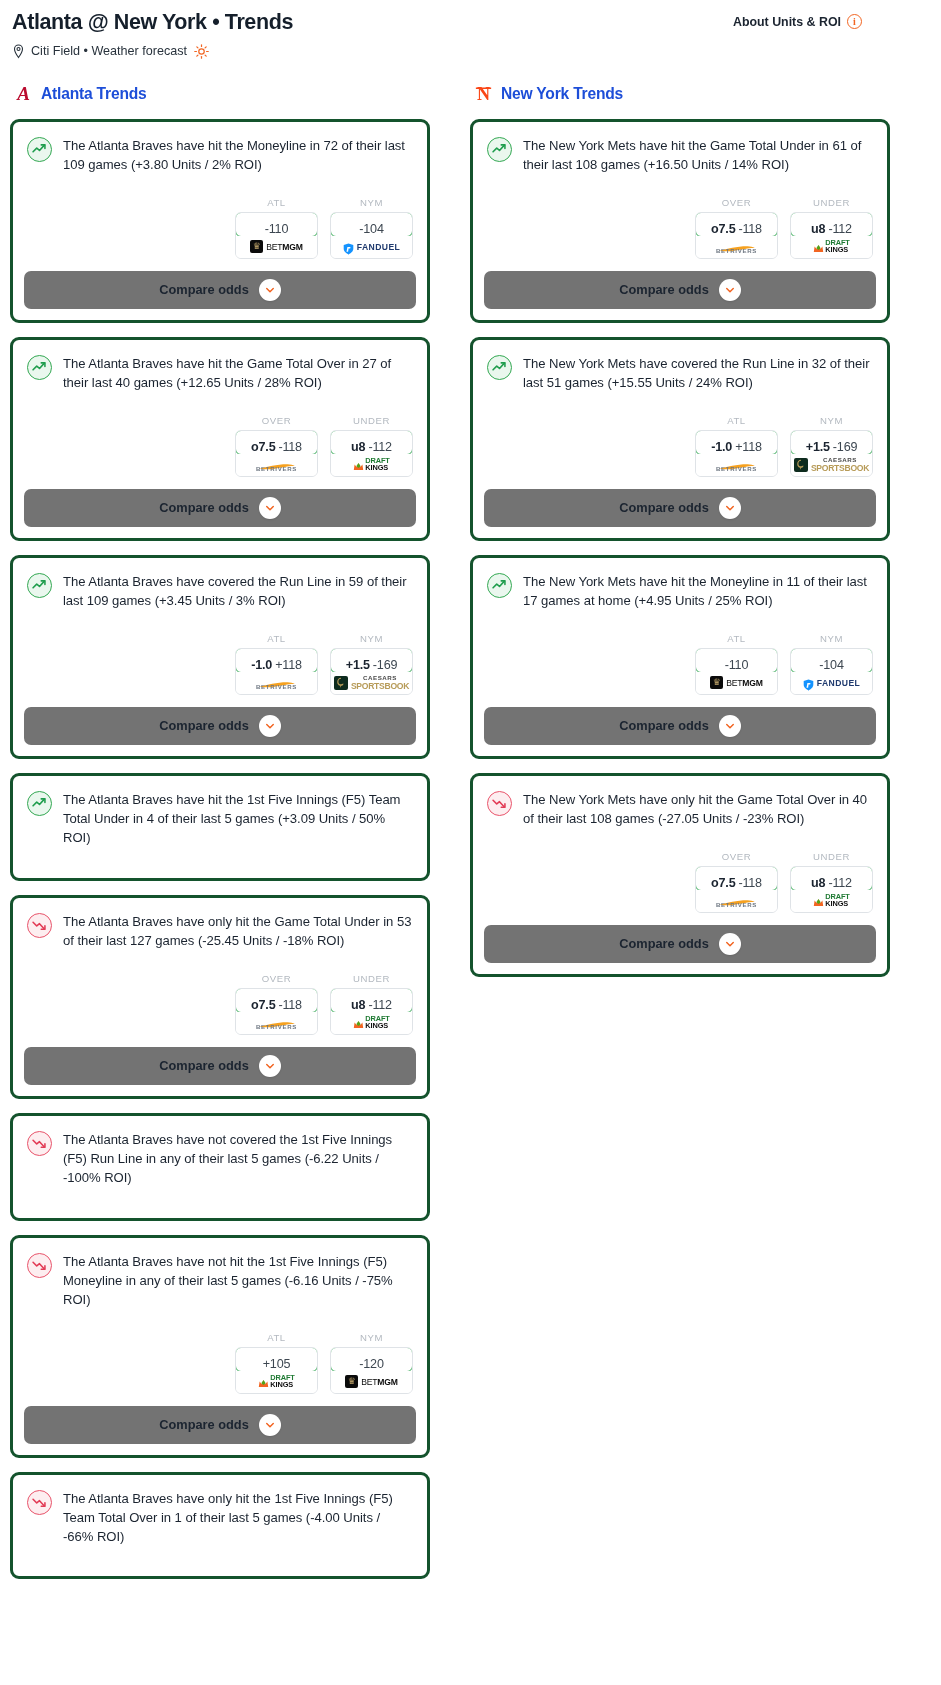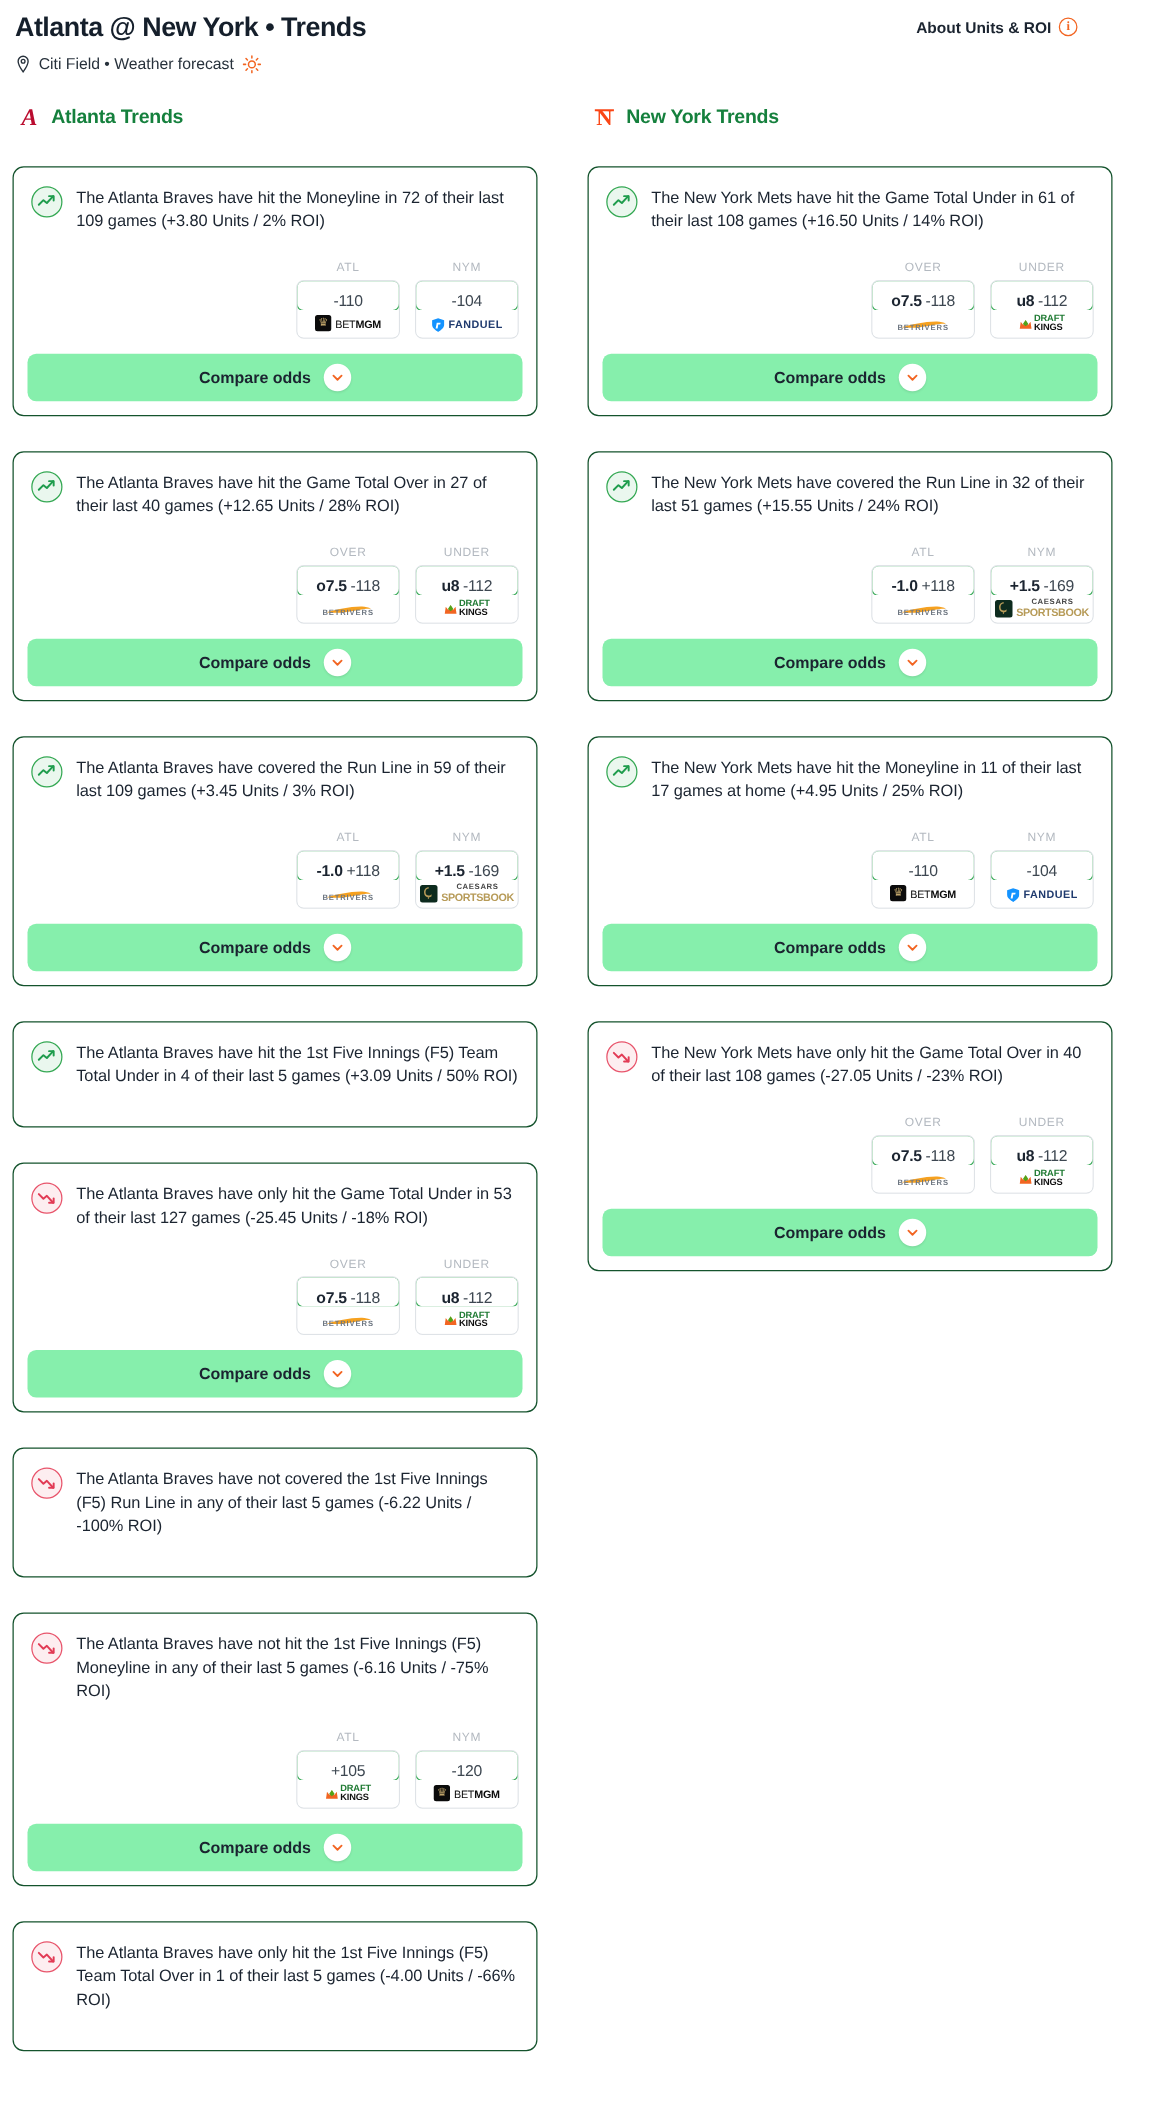--- a/index.html
+++ b/index.html
@@ -40,26 +40,26 @@
     display:flex; align-items:center; justify-content:center;
     font-family:"Liberation Serif", serif;
   }
 
   
   .columns { display:flex; gap: 40px; padding: 24px 10px 0 10px; align-items:flex-start; }
   .col { width: 420px; flex: 0 0 420px; }
 
   .col-head { display:flex; align-items:center; gap:7px; padding-left:2px; margin-bottom: 14px; }
   .col-head .logo { width:22px; height:22px; display:flex; align-items:center; justify-content:center; }
-  .col-head .label { font-size:15.6px; font-weight:bold; color:#15803d; letter-spacing:-0.2px; }
+  .col-head .label { font-size:15.6px; font-weight:bold; color:#1d4ed8; letter-spacing:-0.2px; }
 
   
   .card {
-    border: 1px solid #14532d; border-radius: 9px; background:#fff;
-    margin-bottom: 14px; overflow:hidden;margin-top:28px;
+    border: 3px solid #14532d; border-radius: 9px; background:#fff;
+    margin-bottom: 14px; overflow:hidden;
   }
   .card-body { padding: 14px 14px 0 14px; }
   .trend-row { display:flex; gap: 11px; align-items:flex-start; }
   .trend-icon { flex:0 0 25px; width:25px; height:25px; margin-top:1px; }
   .trend-icon.up   { border:1.4px solid #34a853; border-radius:50%; background:#eaf7ee; }
   .trend-icon.down { border:1.4px solid #e8546b; border-radius:50%; background:#fdeef0; }
   .trend-icon svg { display:block; }
   .trend-text {
     font-size: 13.1px; line-height: 1.45; color:#1b2430; padding-top:1px;
     letter-spacing: -0.05px;
@@ -110,21 +110,21 @@
   .cz-badge {
     width:14px;height:14px;background:#0d2b1e;border-radius:2px;
     display:flex;align-items:center;justify-content:center;
   }
   .cz-text { display:flex; flex-direction:column; line-height:1;text-align:center; }
   .cz-text .c1 { font-size:6.2px; font-weight:bold; color:#4a4a4a; letter-spacing:0.5px; }
   .cz-text .c2 { font-size:8.6px; font-weight:bold; color:#b79b58; letter-spacing:-0.3px; }
 
   
   .compare {
-    margin: 0 11px 11px 11px; background:#86efac; border-radius:7px;
+    margin: 0 11px 11px 11px; background:#737373; border-radius:7px;
     height: 38px; display:flex; align-items:center; justify-content:center; gap:10px;
     cursor:pointer;
   }
   .compare .txt { font-size:12.8px; font-weight:bold; color:#1b2430; }
   .chev {
     width:22px;height:22px;border-radius:50%;background:#fff;
     display:flex;align-items:center;justify-content:center;
     box-shadow:0 1px 2px rgba(0,0,0,.10);
   }
   .card-body.no-odds { padding-bottom: 30px; }

